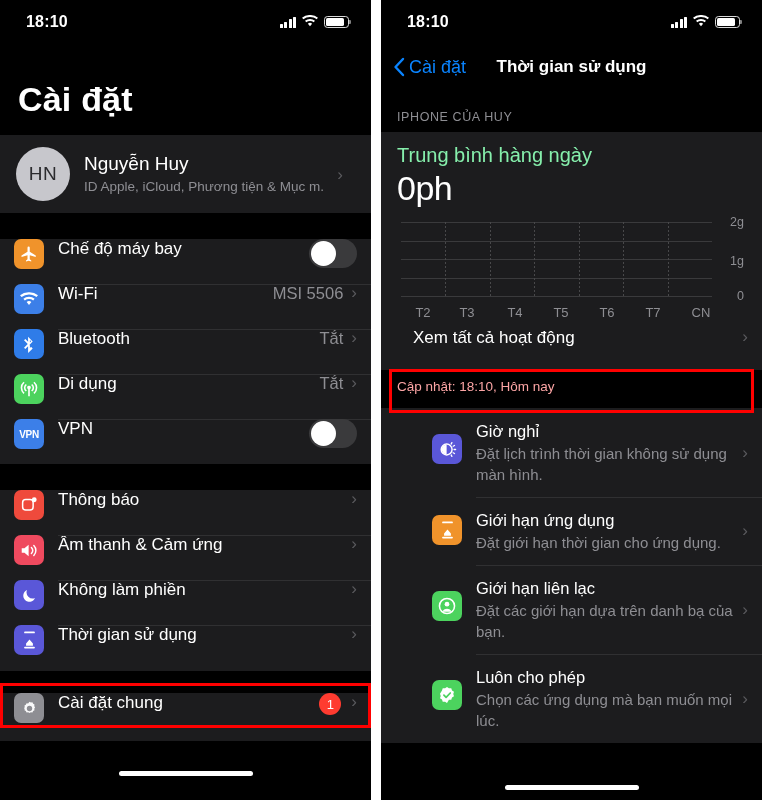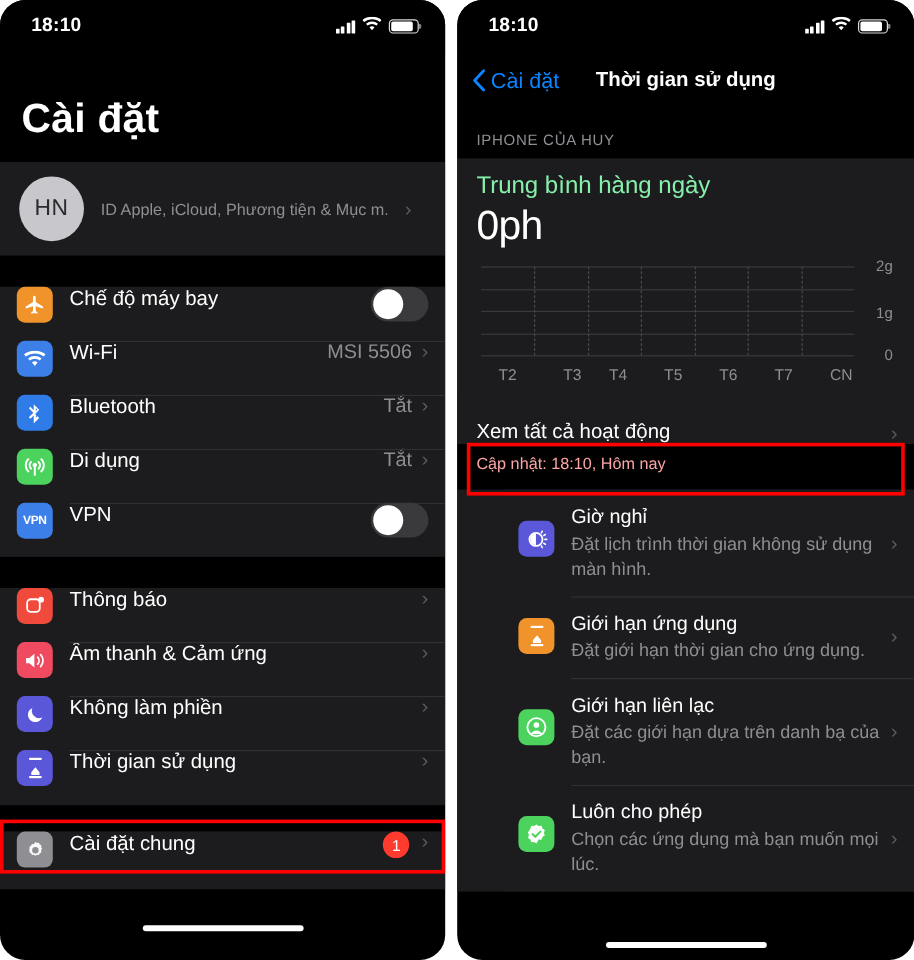--- a/index.html
+++ b/index.html
@@ -3,21 +3,21 @@
 <meta charset="utf-8">
 <style>
   * { box-sizing: border-box; margin: 0; padding: 0; }
   html, body {
     width: 762px; height: 800px;
     background: #ffffff;
     font-family: "Liberation Sans", sans-serif;
     -webkit-font-smoothing: antialiased;
   }
   .screens { position: relative; width: 762px; height: 800px; display: flex; }
-  .phone { position: relative; height: 800px; overflow: hidden; background: #000; border-radius: 21px; }
+  .phone { position: relative; height: 800px; overflow: hidden; background: #000; }
   .phone.left  { width: 371px; }
   .gap { width: 10px; height: 800px; background: #ffffff; }
   .phone.right { width: 381px; }
 
   
   .statusbar {
     height: 44px; display: flex; align-items: center;
     justify-content: space-between; padding: 0 22px 0 26px;
     background: #000; color: #fff;
   }
@@ -89,22 +89,22 @@
   .plot { position:absolute; left:6px; right:36px; top:4px; bottom:26px; }
   .gl { position:absolute; left:0; right:0; height:1px; background:#3a3a3c; }
   .vl { position:absolute; top:0; bottom:0; width:1px;
         background-image: linear-gradient(#48484a 55%, transparent 0);
         background-size: 1px 4px; }
   .ylab { position:absolute; right:4px; color:#8e8e93; font-size:12.5px;
           transform: translateY(-50%); }
   .xlab { position:absolute; bottom:2px; color:#8e8e93; font-size:13px;
           transform: translateX(-50%); }
 
-  .wide-row { display:flex; align-items:flex-end; min-height:42px; background:#1c1c1e;
-              padding-left:16px; }
+  .wide-row { display:flex; align-items:flex-start; min-height:42px; background:#1c1c1e;
+              padding-left:32px; }
   .wide-row .row-label { font-size:17px; }
   .footnote { color:#fca5a5; font-size:13.5px; padding:9px 16px 14px 16px; background:#000; }
 
   .lrow { display:flex; align-items:flex-start; background:#1c1c1e;
           padding: 12px 0 12px 14px; position:relative;margin-left:37px; }
   .lrow + .lrow::before { content:""; position:absolute; left:58px; right:0; top:0;
                           height:1px; background:#303032; }
   .lico { width:30px; height:30px; border-radius:7px; flex:none; margin-right:14px;
           display:flex; align-items:center; justify-content:center; margin-top:14px; }
   .ltxt { flex:1; padding-right:6px; }
@@ -140,20 +140,21 @@
             <span></span>
           </span>
       </div>
     </div>
 
     <div class="big-title">Cài đặt</div>
 
     <div class="acct">
       <div class="avatar">HN</div>
       <div class="acct-txt">
+        <div class="acct-name">Nguyễn Huy</div>
         <div class="acct-sub">ID Apple, iCloud, Phương tiện &amp; Mục m...</div>
       </div>
       <div class="chev">›</div>
     </div>
 
     <div class="spacer"></div>
 
     <div class="group">
 
       <div class="row">
@@ -336,21 +337,21 @@
           <div class="vl" style="left:28.57%"></div>
           <div class="vl" style="left:42.85%"></div>
           <div class="vl" style="left:57.14%"></div>
           <div class="vl" style="left:71.42%"></div>
           <div class="vl" style="left:85.71%"></div>
         </div>
         <div class="ylab" style="top:4px">2g</div>
         <div class="ylab" style="top:43px">1g</div>
         <div class="ylab" style="top:78px">0</div>
         <div class="xlab" style="left:28px">T2</div>
-        <div class="xlab" style="left:82px">T3</div>
+        <div class="xlab" style="left:72px">T3</div>
         <div class="xlab" style="left:120px">T4</div>
         <div class="xlab" style="left:166px">T5</div>
         <div class="xlab" style="left:212px">T6</div>
         <div class="xlab" style="left:258px">T7</div>
         <div class="xlab" style="left:306px">CN</div>
       </div>
 
       <div class="wide-row" style="margin-top:6px">
         <div class="row-label">Xem tất cả hoạt động</div>
         <div class="chev">›</div>

